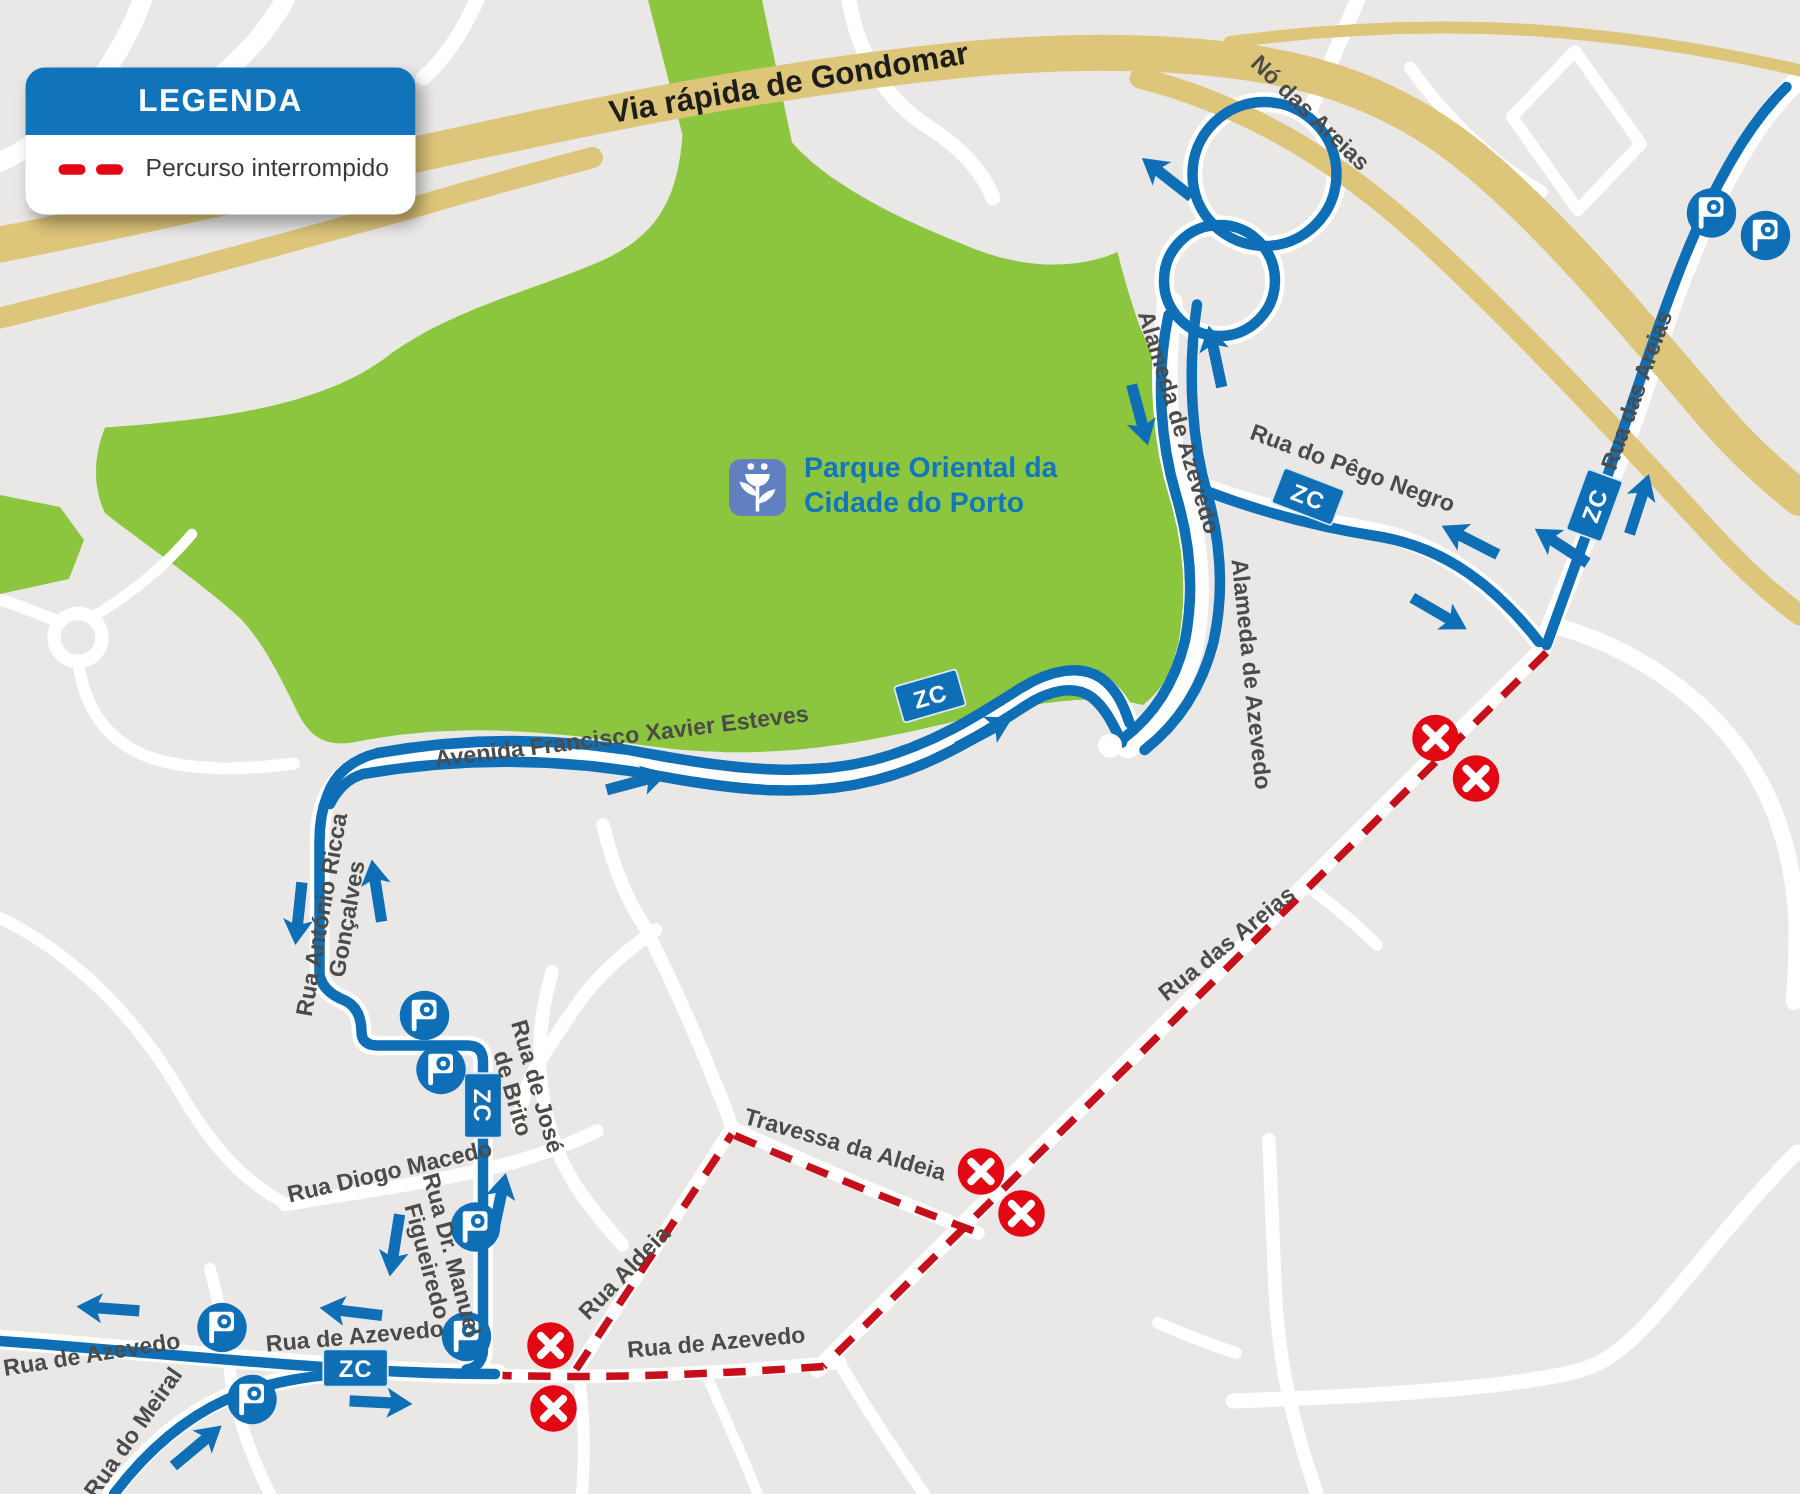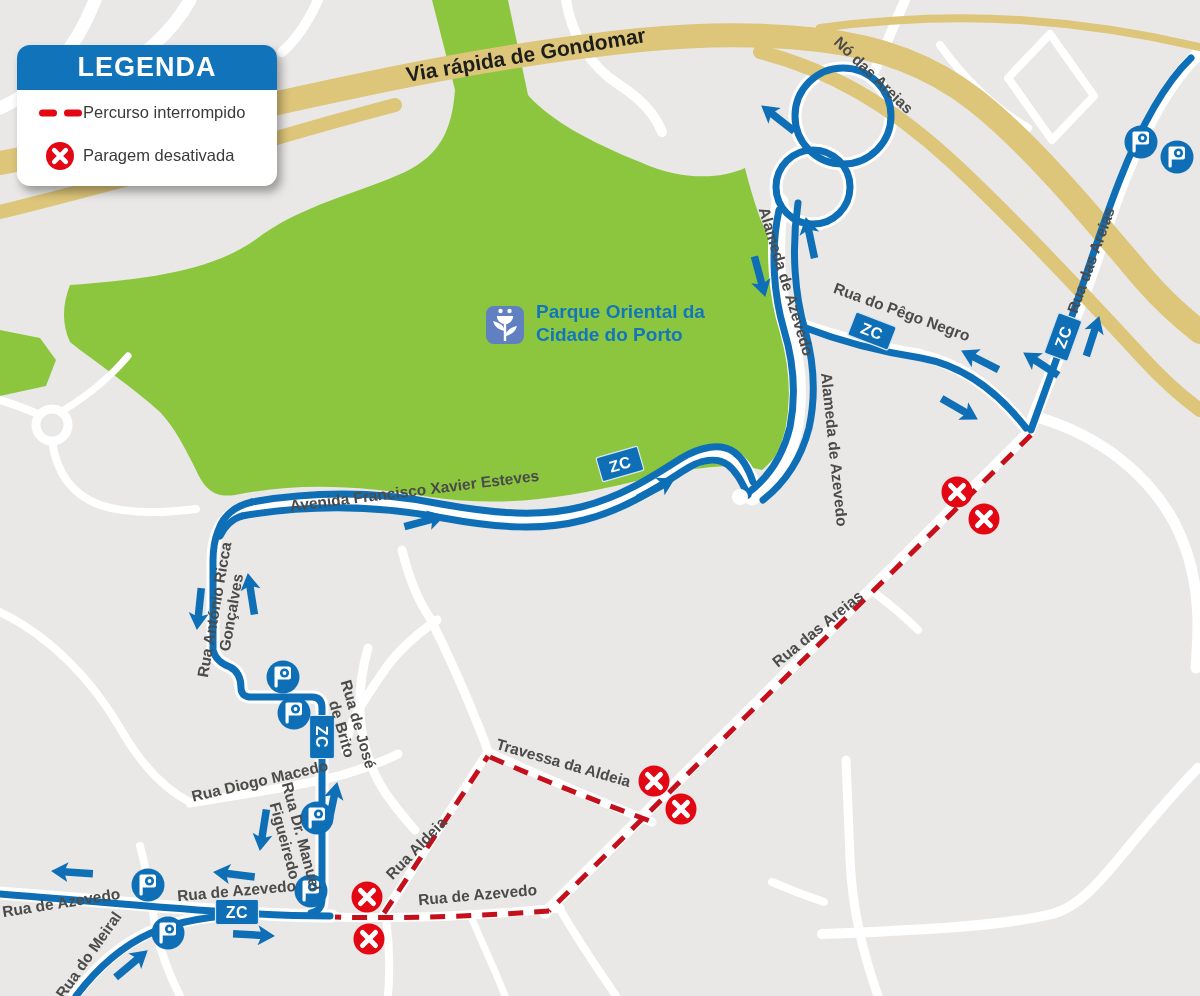--- a/index.html
+++ b/index.html
@@ -2,22 +2,22 @@
 <html><head>
 <meta charset="utf-8">
 <style>
   html,body{margin:0;padding:0;background:#fff;}
   body{font-family:"Liberation Sans",sans-serif;}
   .stage{position:relative;width:1200px;height:996px;overflow:hidden;background:#e9e8e6;}
   svg text{font-family:"Liberation Sans",sans-serif;}
   .legend{position:absolute;left:17px;top:45px;width:260px;background:#fff;border-radius:13px;
           box-shadow:4px 6px 10px rgba(0,0,0,.35);padding-bottom:10px;}
   .legend-header{background:#1173b9;border-radius:13px 13px 0 0;height:45px;line-height:45px;
-          text-align:center;color:#fff;font-weight:bold;font-size:27px;letter-spacing:1px;}
-  .legend-row{display:flex;align-items:center;height:41px;padding-left:20px;margin-top:2px;}
+          text-align:center;color:#fff;font-weight:bold;font-size:21px;letter-spacing:1px;}
+  .legend-row{display:flex;align-items:center;height:41px;padding-left:20px;gap:14px;margin-top:2px;}
   .legend-ic{width:46px;display:flex;justify-content:center;align-items:center;flex:0 0 46px;}
   .legend-label{font-size:16.5px;color:#3a3a39;}
 </style>
 </head>
 <body>
 
 <div class="stage">
 <svg id="map" width="1200" height="996" viewBox="0 0 1200 996">
 
   <g>
@@ -323,23 +323,14 @@
   <div class="legend-header">LEGENDA</div>
   <div class="legend-row">
     <span class="legend-ic">
       <svg width="44" height="12" viewBox="0 0 44 12">
             <rect x="1" y="2.5" width="18" height="7" rx="3.5" fill="#e30613"></rect>
             <rect x="26" y="2.5" width="18" height="7" rx="3.5" fill="#e30613"></rect>
           </svg>
     </span>
     <span class="legend-label">Percurso interrompido</span>
   </div>
-  <div class="legend-row">
-    <span class="legend-ic">
-      <svg width="32" height="32" viewBox="0 0 32 32">
-            <circle cx="16" cy="16" r="14" fill="#e30613"></circle>
-            <path d="M10.2,10.2 L21.8,21.8 M21.8,10.2 L10.2,21.8" stroke="#fff" stroke-width="4.6" stroke-linecap="round"></path>
-          </svg>
-    </span>
-    <span class="legend-label">Paragem desativada</span>
-  </div>
 </div>
 </div>
 
 </body></html>

